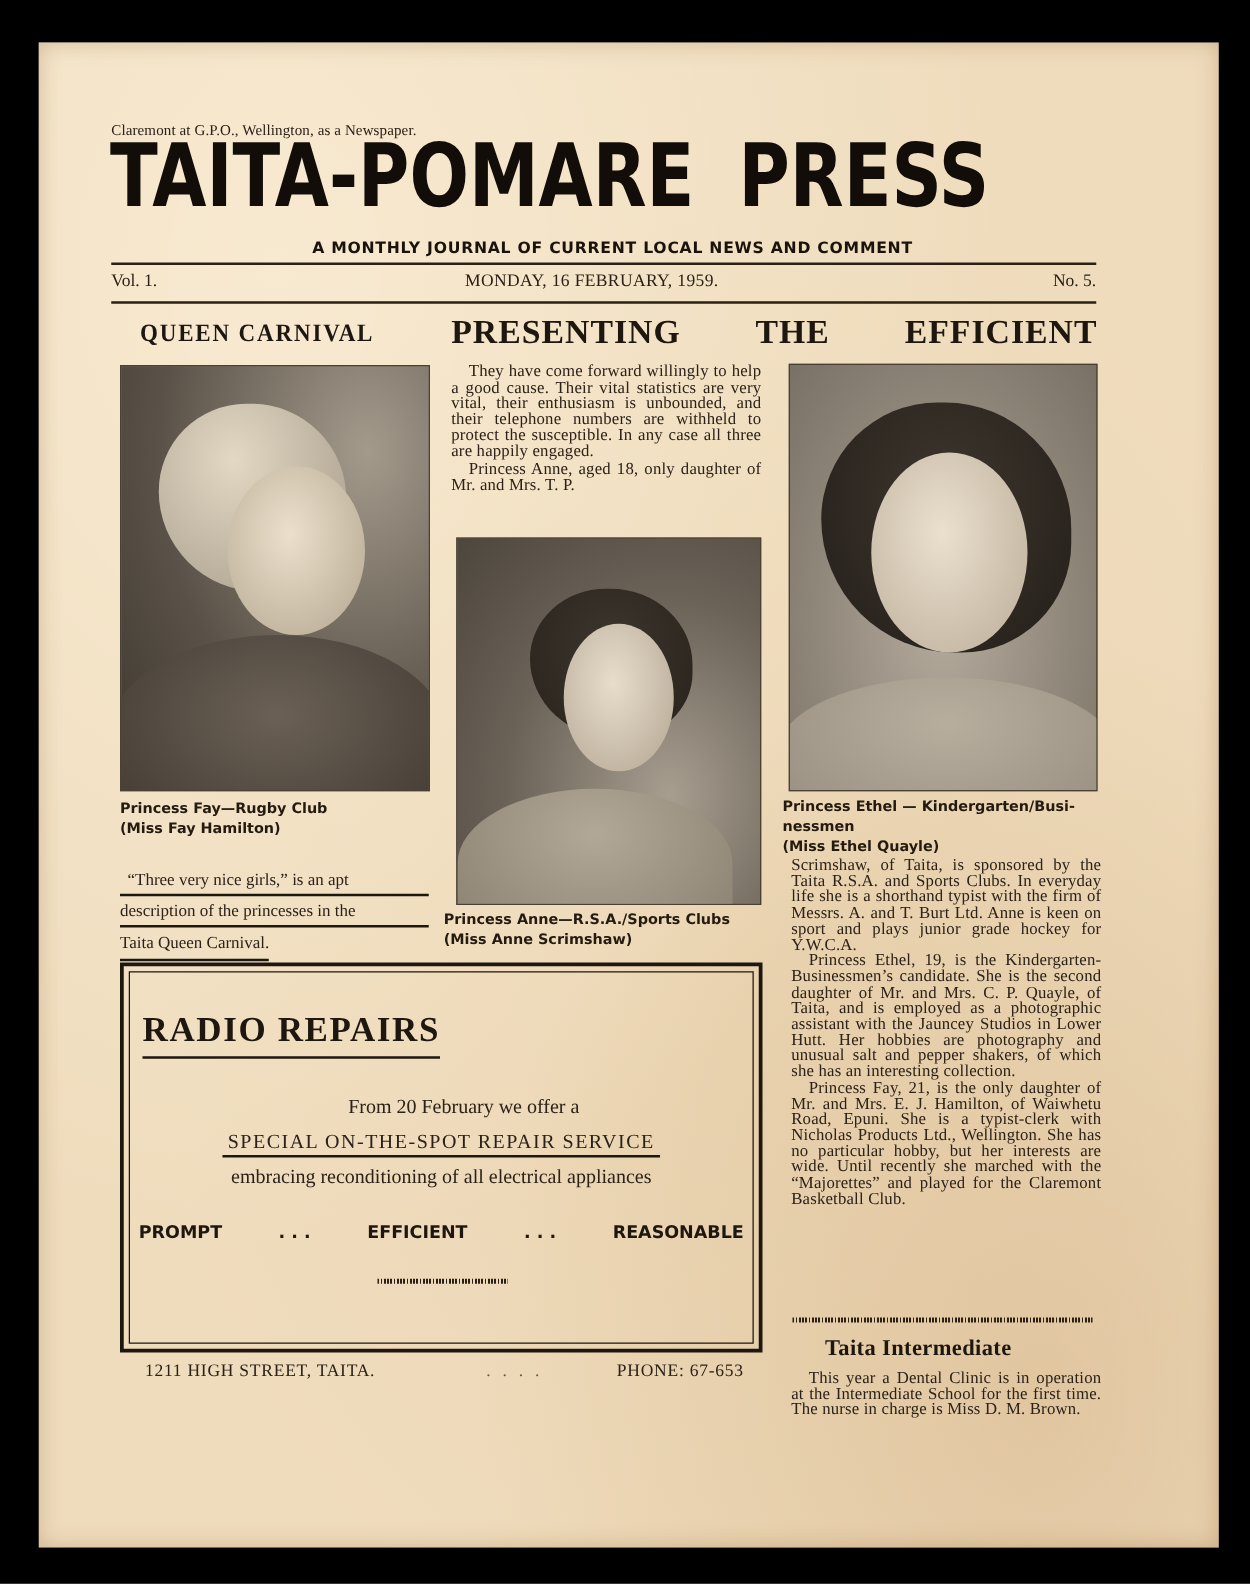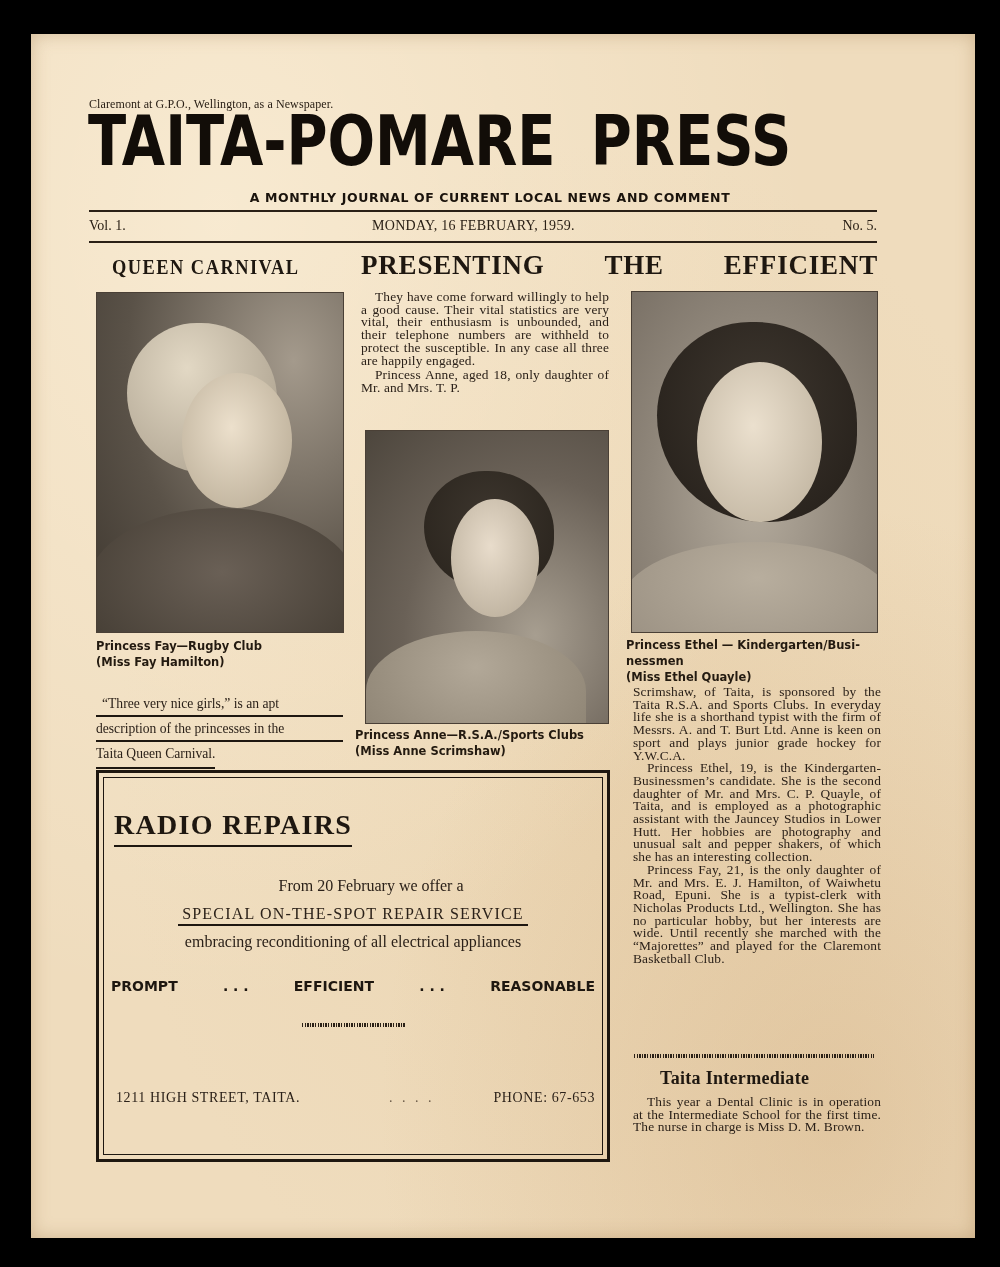--- a/index.html
+++ b/index.html
@@ -67,21 +67,21 @@
     .body-text p.noindent { text-indent: 0; }
 
     .quote-text {
       left: 96px; top: 692px; width: 247px; font-size: 13.6px; line-height: 24.5px; text-align: justify;
       color: #2b2119;
     }
     .quote-text span.line { display: block; border-bottom: 2px solid #1e1710; height: 23px; }
     .quote-text span.short { display: inline-block; border-bottom: 2px solid #1e1710; }
 
     .ad {
-      position: absolute; left: 96px; top: 770px; width: 514px; height: 392px;
+      position: absolute; left: 96px; top: 770px; width: 514px; height: 312px;
       border: 3px solid #1e1710; box-sizing: border-box;
     }
     .ad-inner {
       position: absolute; left: 4px; top: 4px; right: 4px; bottom: 4px; border: 1px solid #1e1710;
     }
     .ad-title {
       position: absolute; left: 15px; top: 36px; font-size: 28px; font-weight: bold; letter-spacing: 1.3px;
       font-family: "Liberation Serif", serif; padding-bottom: 4px; border-bottom: 2px solid #1e1710;
     }
     .ad-line { position: absolute; left: 0; right: 0; text-align: center; font-size: 16px; color: #2b2119; }

